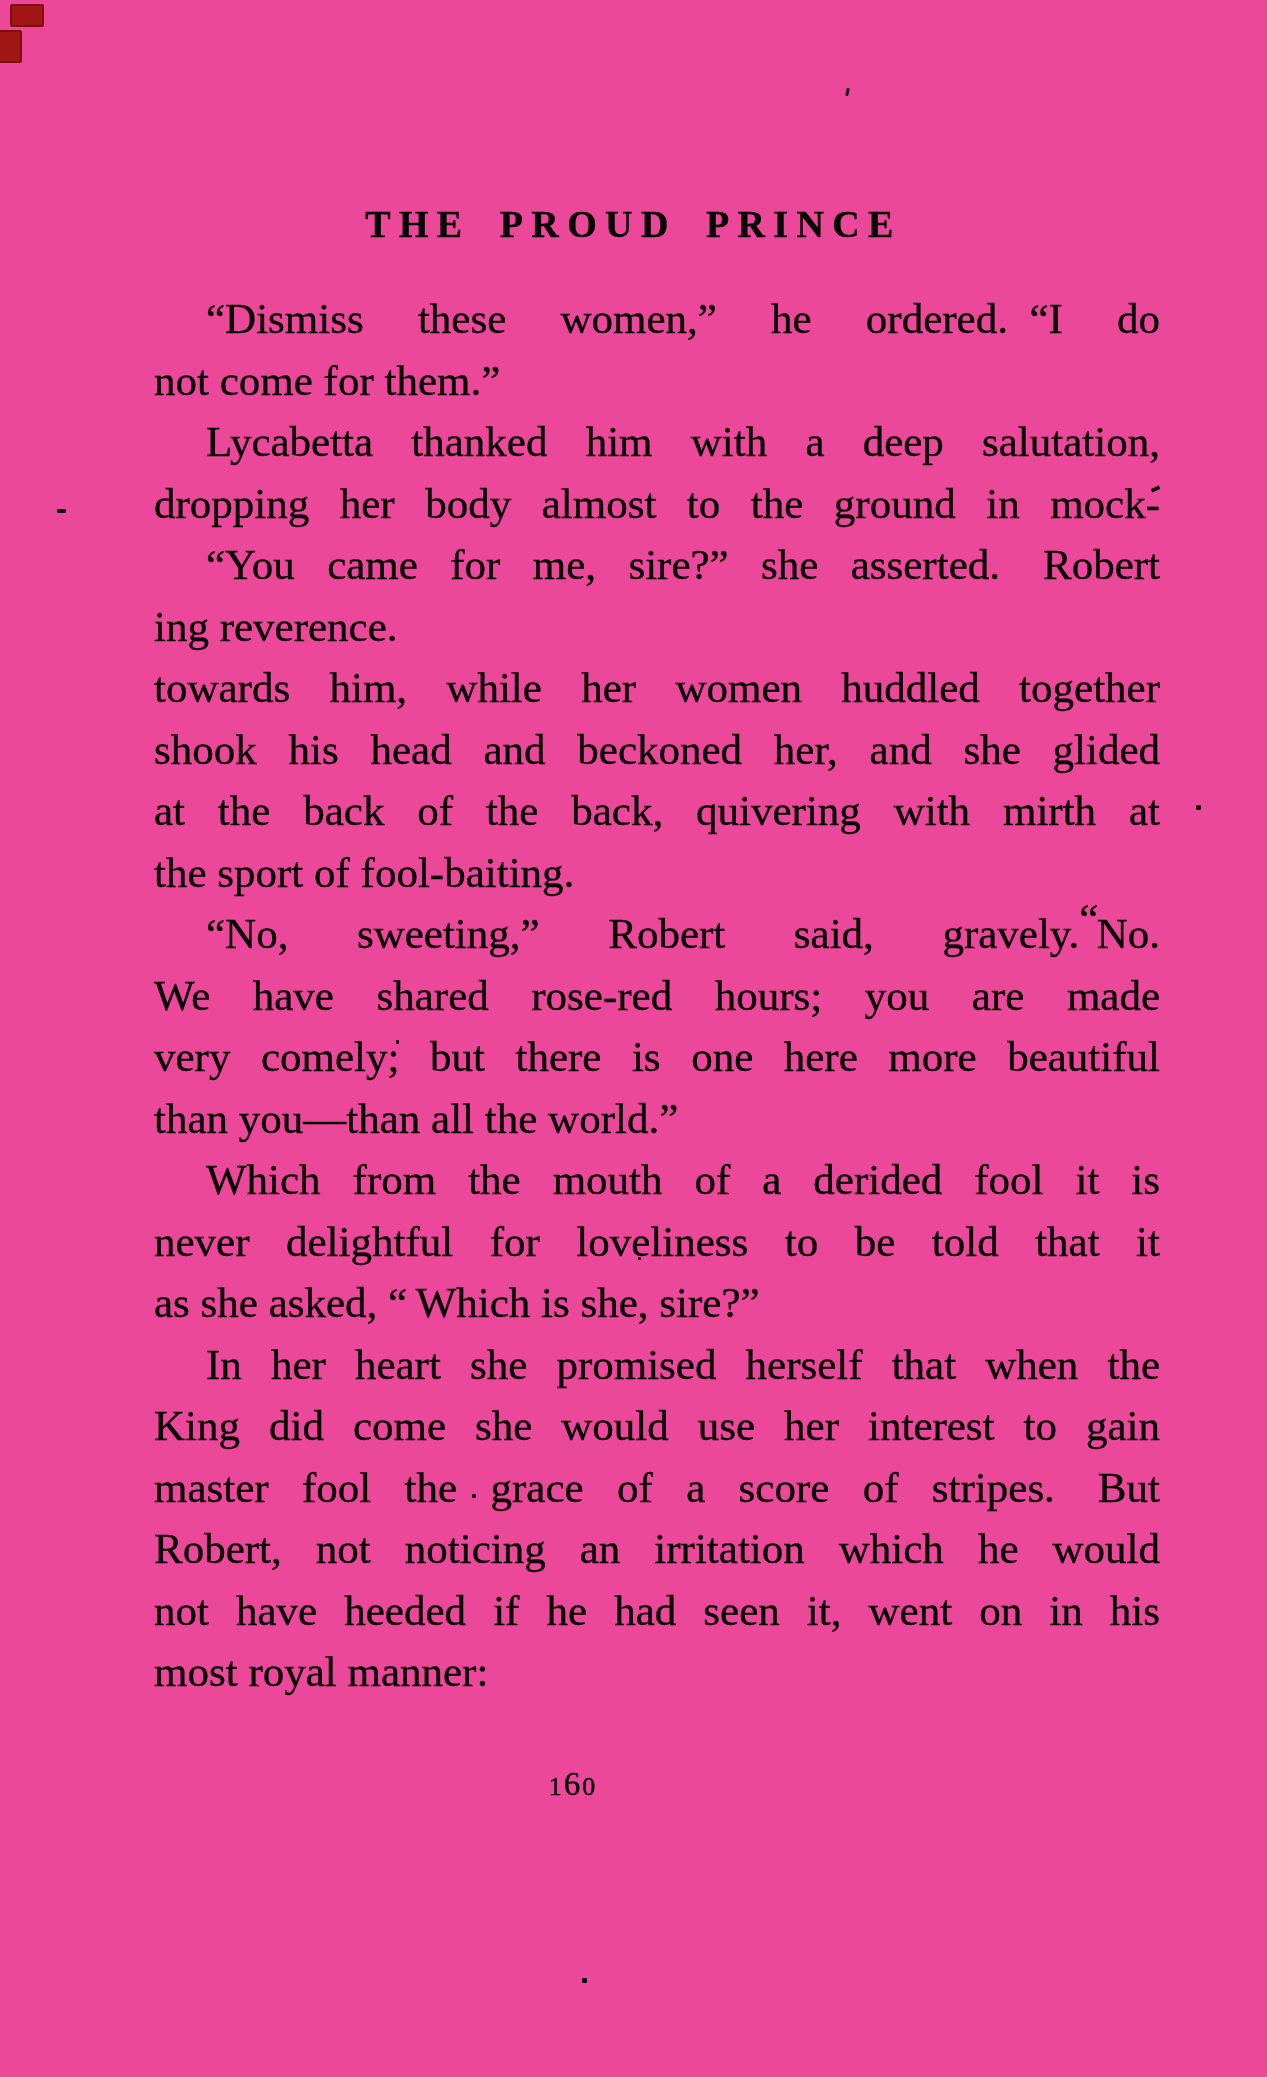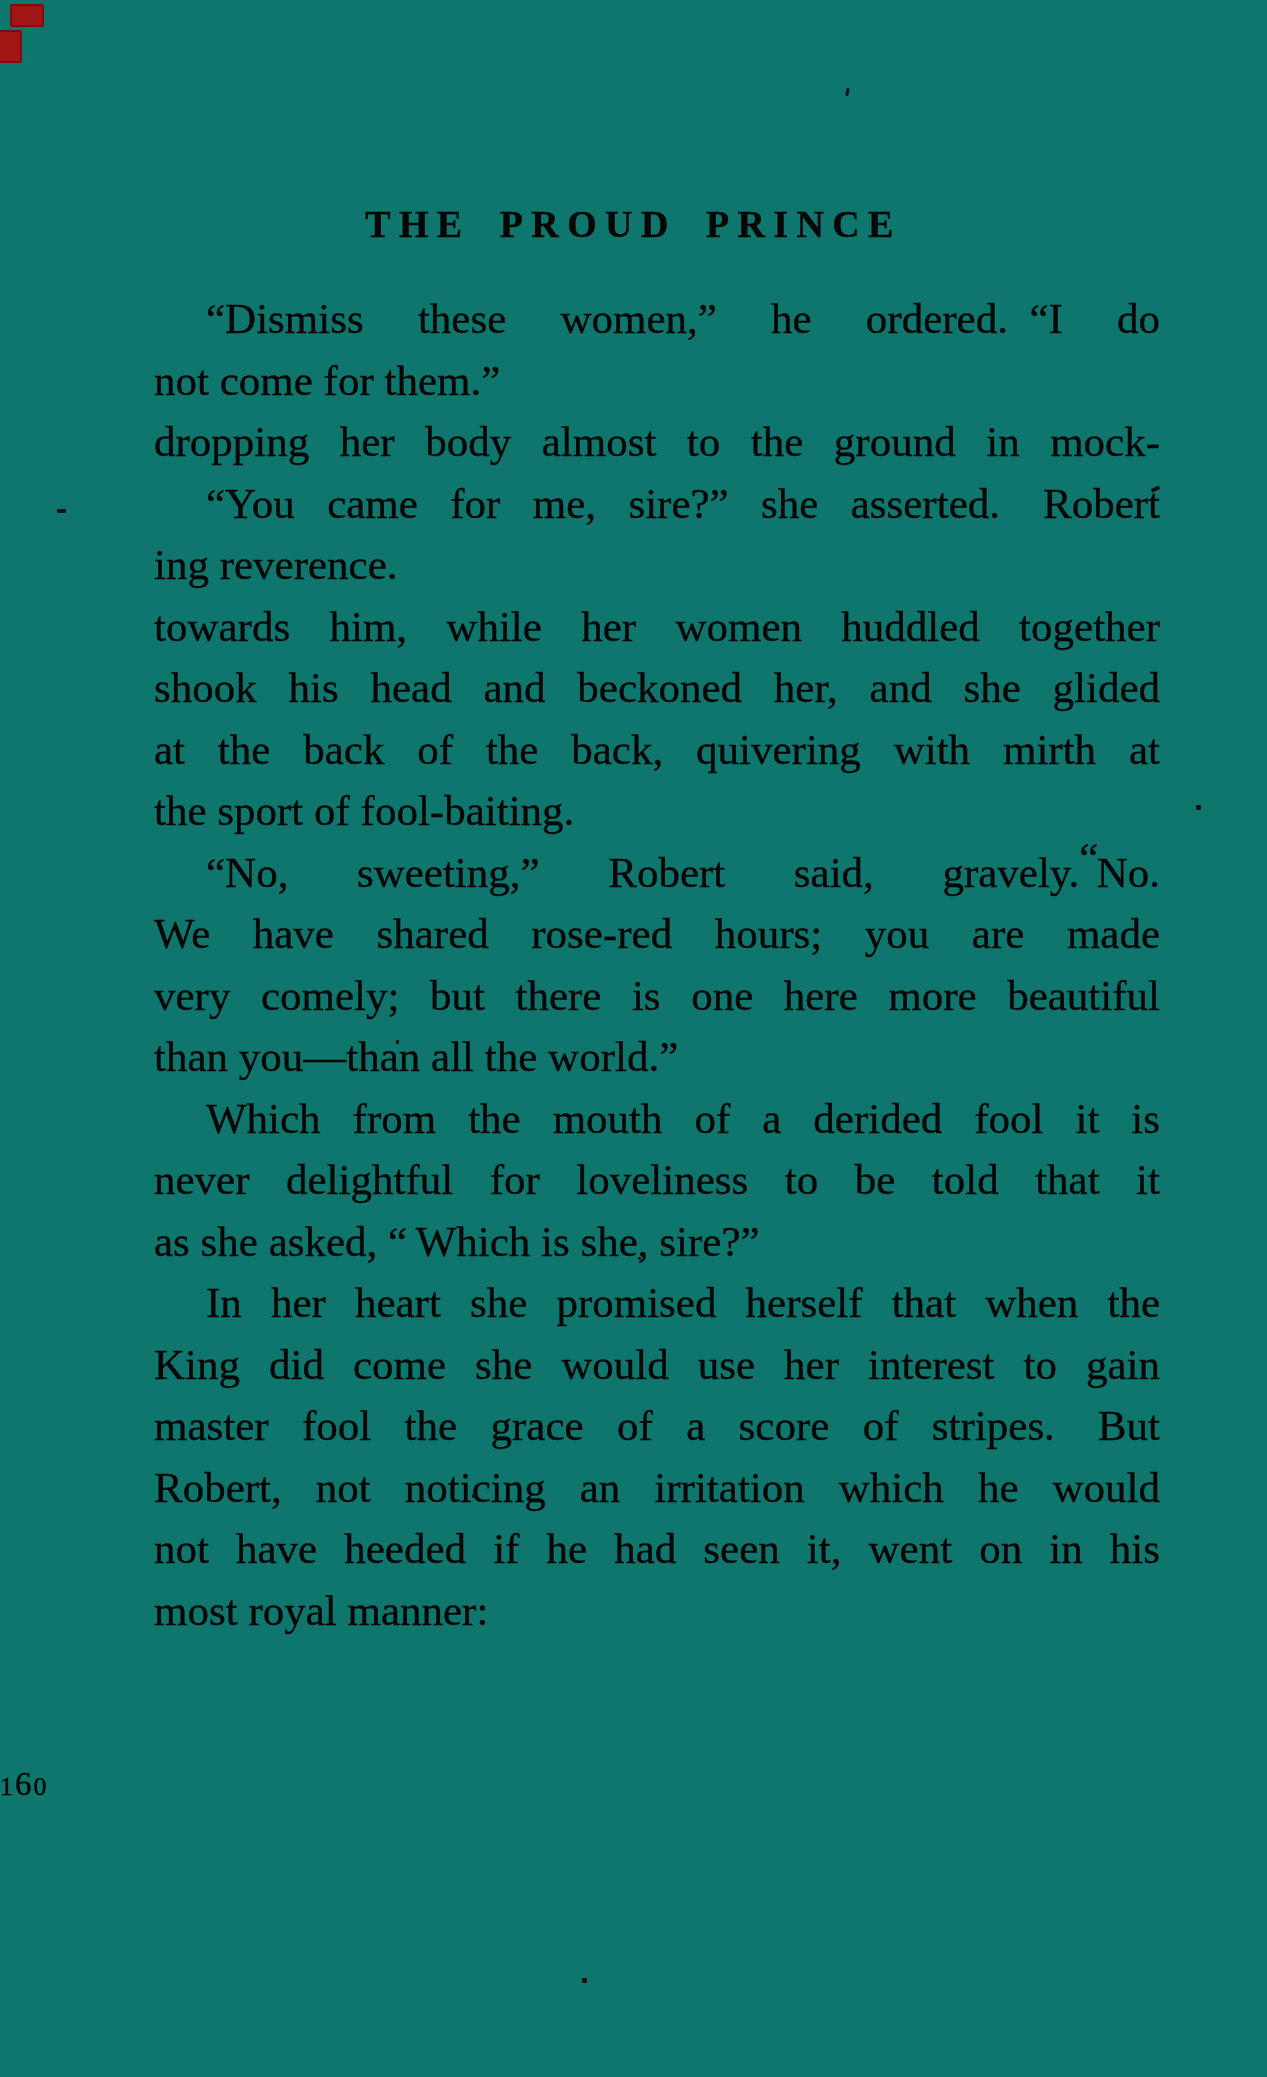--- a/index.html
+++ b/index.html
@@ -4,21 +4,21 @@
 <style>
   html, body {
     margin: 0;
     padding: 0;
     background: #ffffff;
   }
   #page {
     position: relative;
     width: 1267px;
     height: 2077px;
-    background: #0f766e;
+    background: #ec4899;
     overflow: hidden;
     font-family: "Liberation Serif", "DejaVu Serif", serif;
     color: #060606;
   }
   
   .running-head {
     position: absolute;
     left: 0;
     top: 204px;
     width: 1267px;
@@ -56,20 +56,21 @@
     position: relative;
     top: -0.34em;
     letter-spacing: -0.04em;
   }
   
   .page-number {
     position: absolute;
     left: 0;
     top: 1766px;
     width: 1146px;
+    text-align: center;
     font-size: 33px;
     line-height: 36px;
     letter-spacing: 2px;
     -webkit-text-stroke: 0.4px #000;
   }
   .page-number .os-small { font-size: 26px; }
   
   .stamp {
     position: absolute;
     background: var(--stamp-red, #a31616);
@@ -100,20 +101,21 @@
 <div id="page">
 
   <div class="stamp" id="stamp-1"></div>
   <div class="stamp" id="stamp-2"></div>
 
   <div class="running-head">THE PROUD PRINCE</div>
 
   <div class="text-block">
       <div class="line j indent">“Dismiss these women,” he ordered. “I do</div>
       <div class="line">not come for them.”</div>
+      <div class="line j indent">Lycabetta thanked him with a deep salutation,</div>
       <div class="line j">dropping her body almost to the ground in mock-</div>
       <div class="line j indent">“You came for me, sire?” she asserted. Robert</div>
       <div class="line">ing reverence.</div>
       <div class="line j">towards him, while her women huddled together</div>
       <div class="line j">shook his head and beckoned her, and she glided</div>
       <div class="line j">at the back of the back, quivering with mirth at</div>
       <div class="line">the sport of fool-baiting.</div>
       <div class="line j indent"><span>“No, sweeting,” Robert said, gravely.</span><span class="raised-quote">“</span><span>No.</span></div>
       <div class="line j">We have shared rose-red hours; you are made</div>
       <div class="line j">very comely; but there is one here more beautiful</div>

